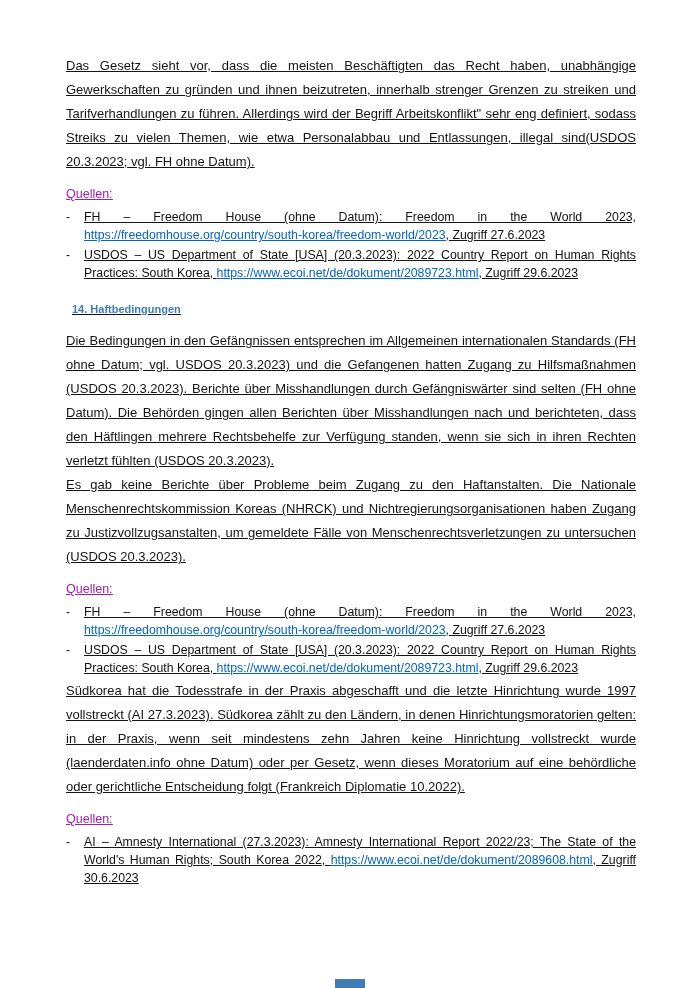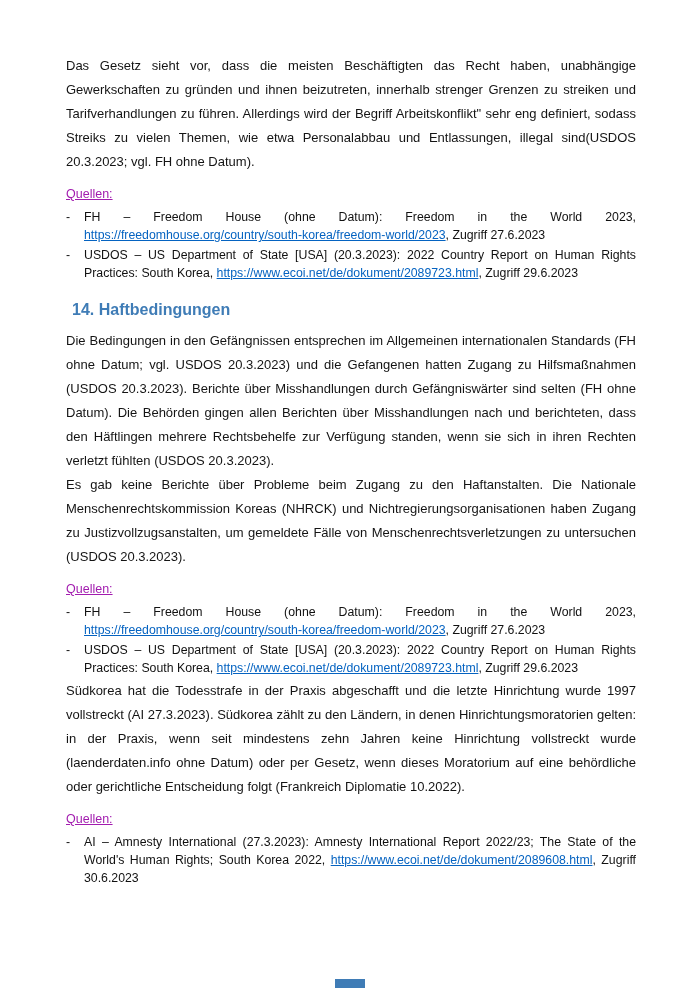--- a/index.html
+++ b/index.html
@@ -8,20 +8,21 @@
     width: 700px; height: 988px;
     background: #ffffff;
     font-family: "Liberation Sans", "DejaVu Sans", sans-serif;
   }
   .page {
     position: relative;
     width: 700px; height: 988px;
     background: #ffffff;
     color: #141414;
     overflow: hidden;
+    text-decoration: underline;
   }
   .content { padding: 54px 64px 0 66px; }
 
   .body-para {
     margin: 0;
     font-size: 13px;
     line-height: 24px;
     text-align: justify;
     color: #141414;
   }
@@ -44,21 +45,21 @@
     margin-bottom: 2px;
   }
   .dash { position: absolute; left: 0; top: 0; }
   a.link {
     color: var(--link-color, #0563c1);
     text-decoration: underline;
     cursor: pointer;
   }
 
   .section-heading {
-    font-size: 16px;
+    font-size: 11px;
     line-height: 17px;
     font-weight: bold;
     color: var(--heading-color, #3f7cb6);
     margin: 19px 0 11px 6px;
   }
 
   .footer {
     position: absolute;
     left: 0; right: 0;
     top: 964px;

